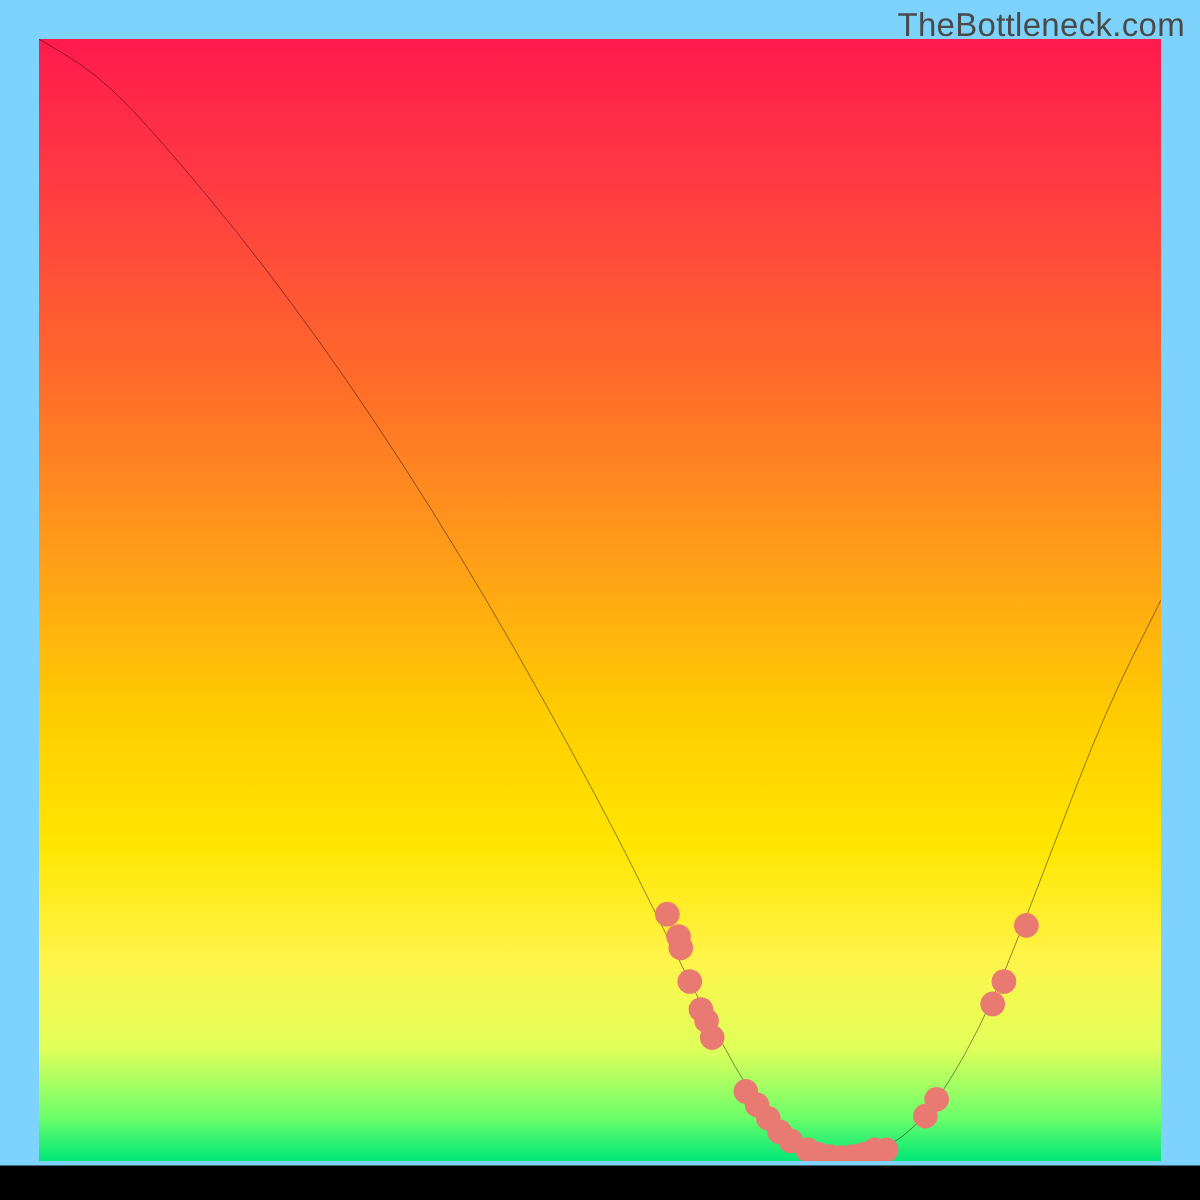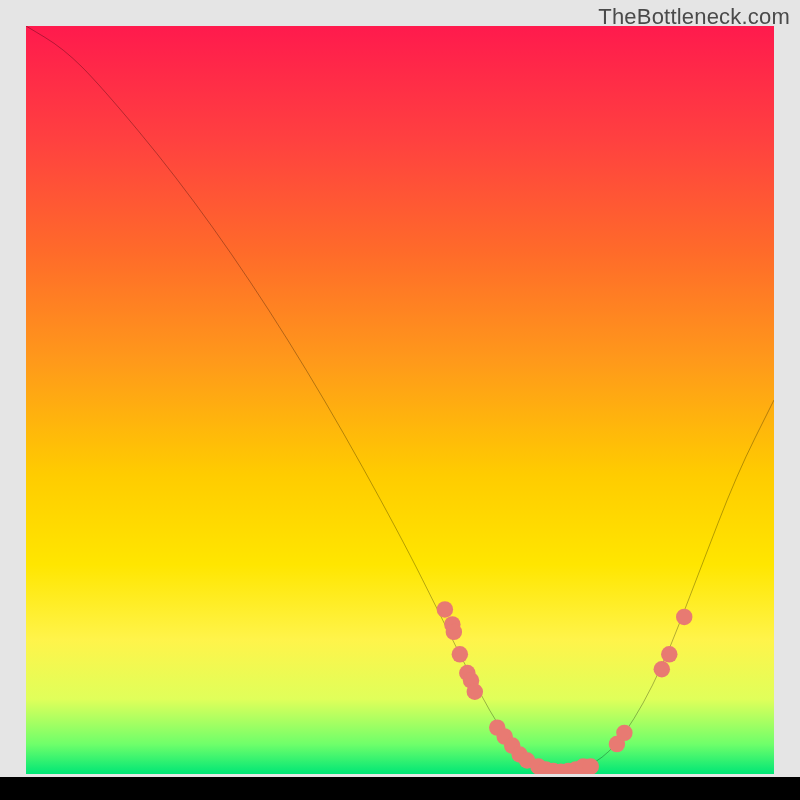--- a/index.html
+++ b/index.html
@@ -8,21 +8,21 @@
     width: 800px;
     height: 800px;
     background: #000;
     font-family: Arial, Helvetica, sans-serif;
     overflow: hidden;
   }
   .frame {
     position: relative;
     width: 800px;
     height: 777px;
-    background: #e5e5e5;
+    background: #7dd3fc;
   }
   .plot-area {
     position: absolute;
     left: 26px;
     top: 26px;
     width: 748px;
     height: 748px;
     background: linear-gradient(
       to bottom,
       #ff1a4d 0%,

